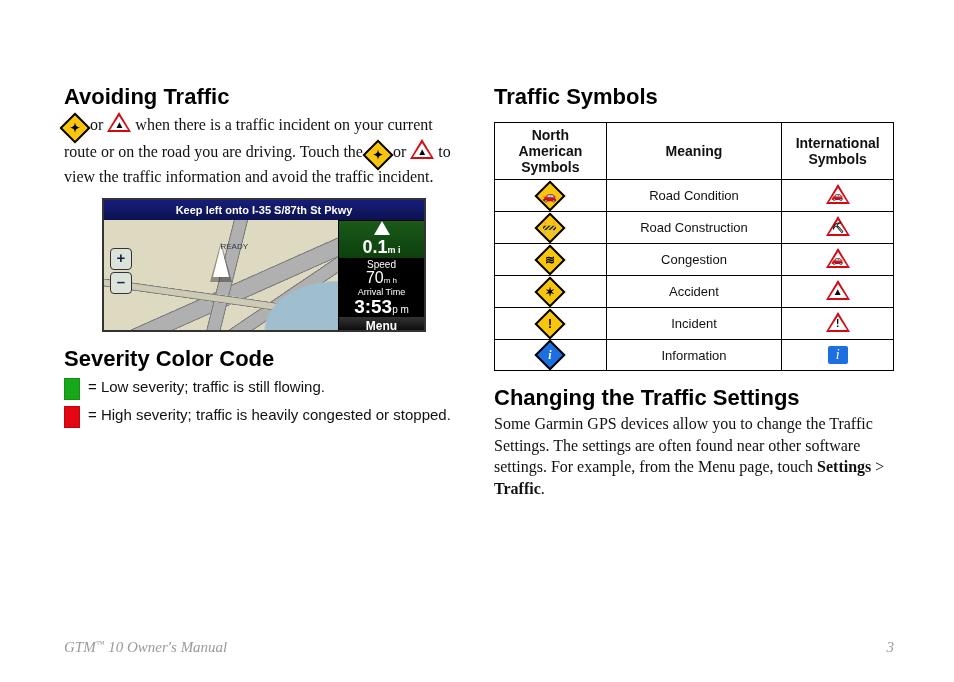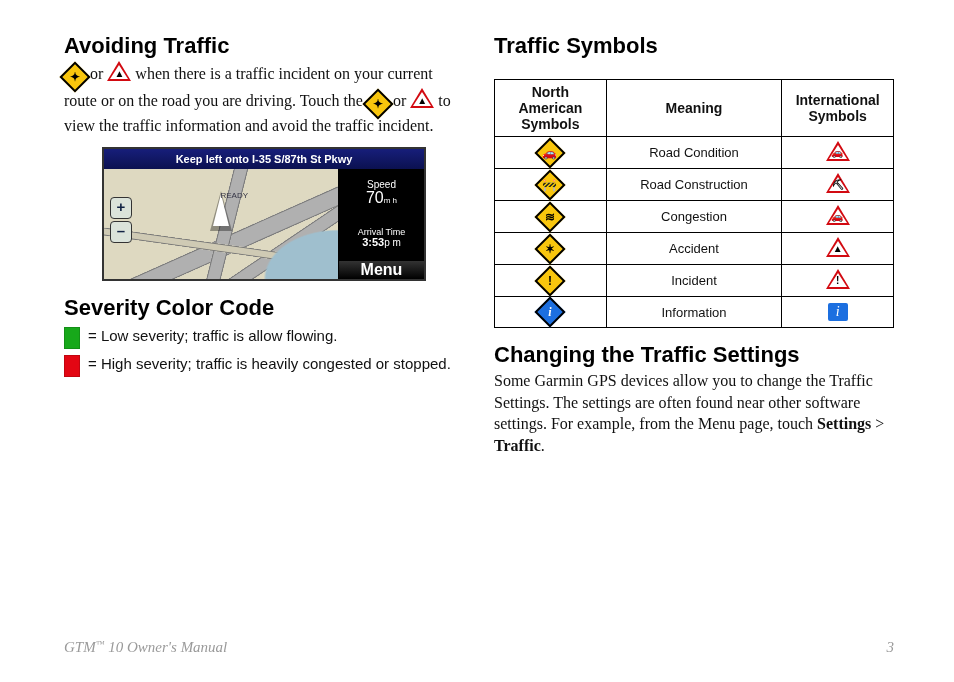--- a/index.html
+++ b/index.html
@@ -5,21 +5,21 @@
 html, body { margin:0; padding:0; }
 body {
   width:954px; height:682px;
   font-family:"Times New Roman", Times, serif;
   color:#111;
   background:#fff;
   position:relative;
 }
 .page {
   display:flex;
-  padding:33px 60px 40px 64px;
+  padding:84px 60px 40px 64px;
   gap:30px;
 }
 .col { flex:1 1 0; min-width:0; }
 h2 {
   font-family:Helvetica, Arial, sans-serif;
   font-weight:700;
   font-size:22px;
   margin:0 0 2px 0;
   color:#000;
 }
@@ -98,39 +98,39 @@
   border-left:1px solid #000; border-top:1px solid #000;
   color:#fff; font-family:Helvetica,Arial,sans-serif;
   text-align:center;
   display:flex; flex-direction:column; justify-content:center; align-items:center;
 }
 .mapshot .sp-dist { flex:1.4; background:linear-gradient(#1a5a1a,#0c3f0c); font-size:18px; font-weight:700; }
 .mapshot .sp-dist .arrowup { width:0;height:0;border-left:8px solid transparent;border-right:8px solid transparent;border-bottom:14px solid #fff; margin-bottom:2px;}
 .mapshot .sp-speed{ flex:1; background:#000; font-size:10px; }
 .mapshot .sp-speed .big{font-size:16px;font-weight:400;line-height:1;}
 .mapshot .sp-time { flex:1; background:#000; font-size:9px; }
-.mapshot .sp-time .big{font-size:11px;font-weight:700;line-height:1;}
-.mapshot .sp-menu { flex:0 0 18px; background:linear-gradient(#333,#000); font-size:16px; font-weight:700; }
+.mapshot .sp-time .big{font-size:19px;font-weight:700;line-height:1;}
+.mapshot .sp-menu { flex:0 0 18px; background:linear-gradient(#333,#000); font-size:12px; font-weight:700; }
 
 
 .sev-list { font-family:Helvetica, Arial, sans-serif; font-size:15px; }
 .sev-item { display:flex; align-items:flex-start; margin:6px 0; }
 .sev-bar { width:16px; height:22px; flex:0 0 16px; margin-right:8px; box-shadow:0 0 0 1px rgba(0,0,0,.15) inset; }
 .sev-bar.green  { background:#17a81a; }
 .sev-bar.yellow { background:#f7a600; }
 .sev-bar.red    { background:#e30613; }
 .sev-text { padding-left:0; }
 
 
 table.symbols {
   width:100%;
   border-collapse:collapse;
   font-family:Helvetica, Arial, sans-serif;
   font-size:13px;
-  margin-top:20px; margin-bottom:14px;
+  margin-top:12px; margin-bottom:14px;
 }
 table.symbols th, table.symbols td {
   border:1.5px solid #000;
   padding:4px 6px;
   text-align:center;
   vertical-align:middle;
 }
 table.symbols th { font-weight:700; font-size:14px; }
 table.symbols td.sym { width:28%; }
 
@@ -208,38 +208,42 @@
         <div class="road r2"></div>
         <div class="road r3"></div>
         <div class="road r4"></div>
         <div class="water"></div>
         <div class="arrow"></div>
         <div class="zoom plus">+</div>
         <div class="zoom minus">–</div>
         <div class="ready">READY</div>
       </div>
       <div class="sidepanel">
+        <div class="sp-cell sp-dist">
+          <div class="arrowup"></div>
+          <div><span>0.1</span><span style="font-size:9px">m i</span></div>
+        </div>
         <div class="sp-cell sp-speed">
           <div>Speed</div>
           <div><span class="big">70</span><span style="font-size:8px">m h</span></div>
         </div>
         <div class="sp-cell sp-time">
           <div>Arrival Time</div>
           <div><span class="big">3:53</span><span style="font-size:10px">p m</span></div>
         </div>
         <div class="sp-cell sp-menu">Menu</div>
       </div>
     </div>
 
     <h2>Severity Color Code</h2>
 
     <div class="sev-list">
       <div class="sev-item">
         <div class="sev-bar green"></div>
-        <div class="sev-text">= Low severity; traffic is allow flowing.</div>
+        <div class="sev-text">= Low severity; traffic is still flowing.</div>
       </div>
       <div class="sev-item">
         <div class="sev-bar red"></div>
         <div class="sev-text">= High severity; traffic is heavily congested or stopped.</div>
       </div>
     </div>
   </div>
 
   <div class="col">
     <h2>Traffic Symbols</h2>

